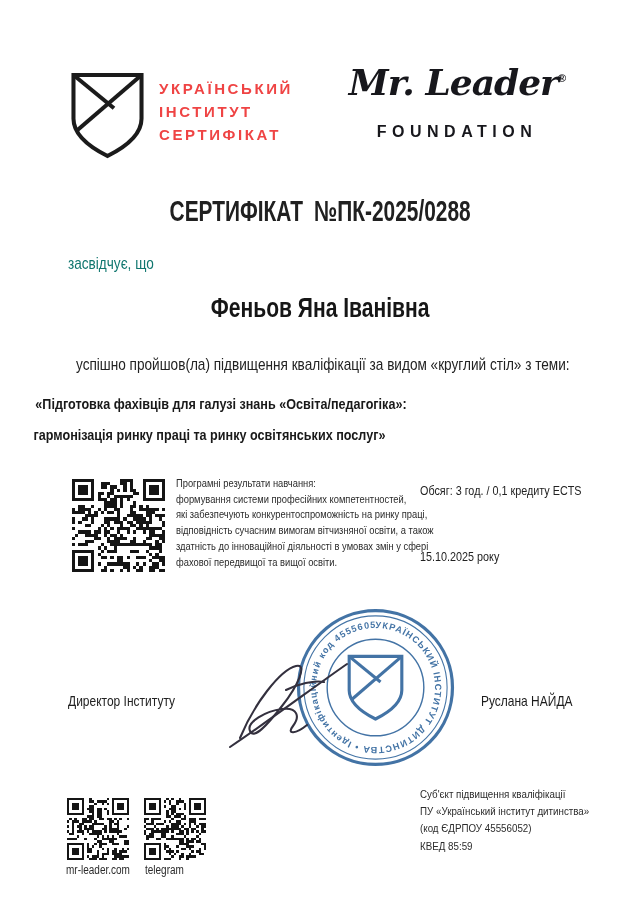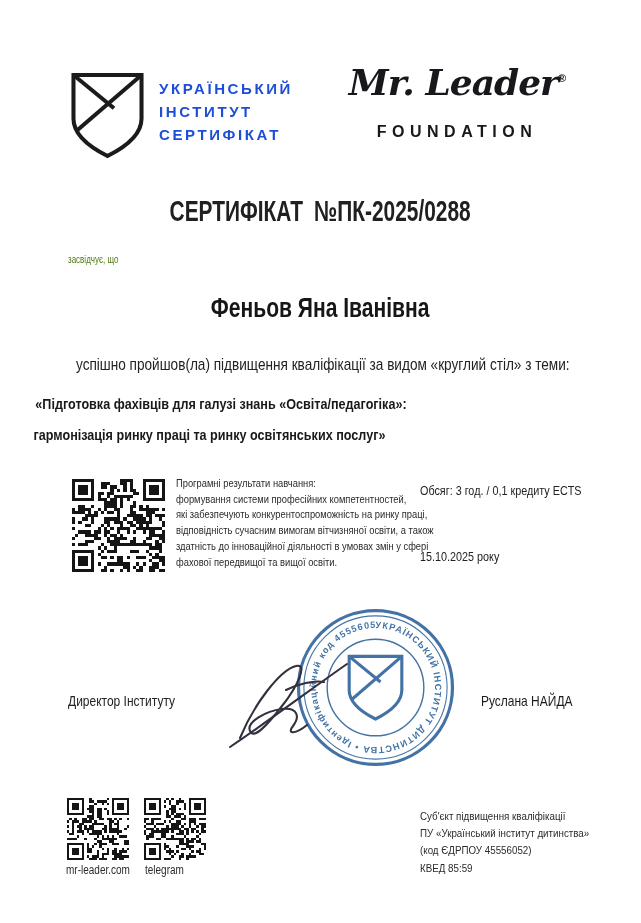--- a/index.html
+++ b/index.html
@@ -10,30 +10,30 @@
   .abs { position:absolute; }
 
   
   .cx, .cx-left, .cx-right { display:inline-block; transform:scaleX(0.8); white-space:nowrap; }
   .cx { transform-origin:center; }
   .cx-left { transform-origin:left center; }
   .cx-right { transform-origin:right center; }
 
   
   .logo-shield { left:67px; top:69px; width:81px; height:93px; }
-  .inst-name { left:159px; top:77px; font-size:15px; font-weight:bold; letter-spacing:2.6px; line-height:23px; color:#1d4ed8; }
+  .inst-name { left:159px; top:77px; font-size:15px; font-weight:bold; letter-spacing:2.6px; line-height:23px; color:#ef4444; }
   .mrleader { left:346px; top:56px; width:222px; text-align:center; color:#17171c; }
   .mr-script { font-family:"DejaVu Serif", serif; font-style:italic; font-weight:bold; font-size:36px; letter-spacing:-1px; line-height:44px; }
   .mr-reg { font-size:11px; vertical-align:super; font-style:normal; font-family:"Liberation Sans", sans-serif; }
   .mr-found { font-size:16px; font-weight:bold; letter-spacing:5.5px; margin-top:19px; }
 
   
   .cert-title { left:0; top:195px; width:100%; text-align:center; font-size:29px; font-weight:bold; color:#202020; }
   .cert-title .cx { word-spacing:7px; transform:scaleX(0.72); }
-  .certifies { left:68px; top:254px; font-size:10px; color:#4d7c0f; }
+  .certifies { left:68px; top:254px; font-size:17px; color:#0f766e; }
   .recipient { left:0; top:293px; width:100%; text-align:center; font-size:27px; font-weight:bold; color:#161616; }
   .recipient .cx { transform:scaleX(0.78); }
   .completion { left:76px; top:355px; font-size:17px; color:#222; }
   .topic { left:0; top:388px; width:100%; font-size:15px; font-weight:bold; line-height:31px; color:#191919; }
   .topic .cx { transform:scaleX(0.84); }
 
   
   .qr-main { left:72px; top:479px; width:93px; height:93px; }
   .program { left:176px; top:476px; font-size:11px; line-height:15.7px; color:#2b2b2b; }
   .program .cx-left { transform:scaleX(0.85); }
@@ -44,21 +44,21 @@
   .stamp { left:286px; top:598px; width:179px; height:179px; opacity:0.92; }
   .signature { left:226px; top:626px; width:126px; height:130px; }
   .director { left:68px; top:692px; font-size:15px; color:#222;text-align:center; }
   .director-name { right:68px; top:692px; font-size:15px; color:#1c1c1c; text-align:right; }
 
   
   .qr-site { left:67px; top:798px; width:62px; height:62px; }
   .qr-telegram { left:144px; top:798px; width:62px; height:62px; }
   .qr-site-label { left:66px; top:863px; font-size:12.5px; color:#2b2b2b; }
   .qr-telegram-label { left:145px; top:863px; font-size:12.5px; color:#2b2b2b; }
-  .subject { left:420px; top:786px; font-size:11.5px; line-height:17.2px; color:#2b2b2b;margin-top:22px; }
+  .subject { left:420px; top:786px; font-size:11.5px; line-height:17.2px; color:#2b2b2b; }
   .subject .cx-left { transform:scaleX(0.85); }
 </style>
 </head>
 <body>
 
 <div id="page">
 
   <div class="abs logo-shield">
     <svg viewBox="0 0 100 112" width="100%" height="100%" fill="none" stroke="#1b1b1b" stroke-width="5" stroke-linejoin="miter">
       <path d="M8,6 L92,6 L92,60 Q92,85 50,106 Q8,85 8,60 Z"></path>

